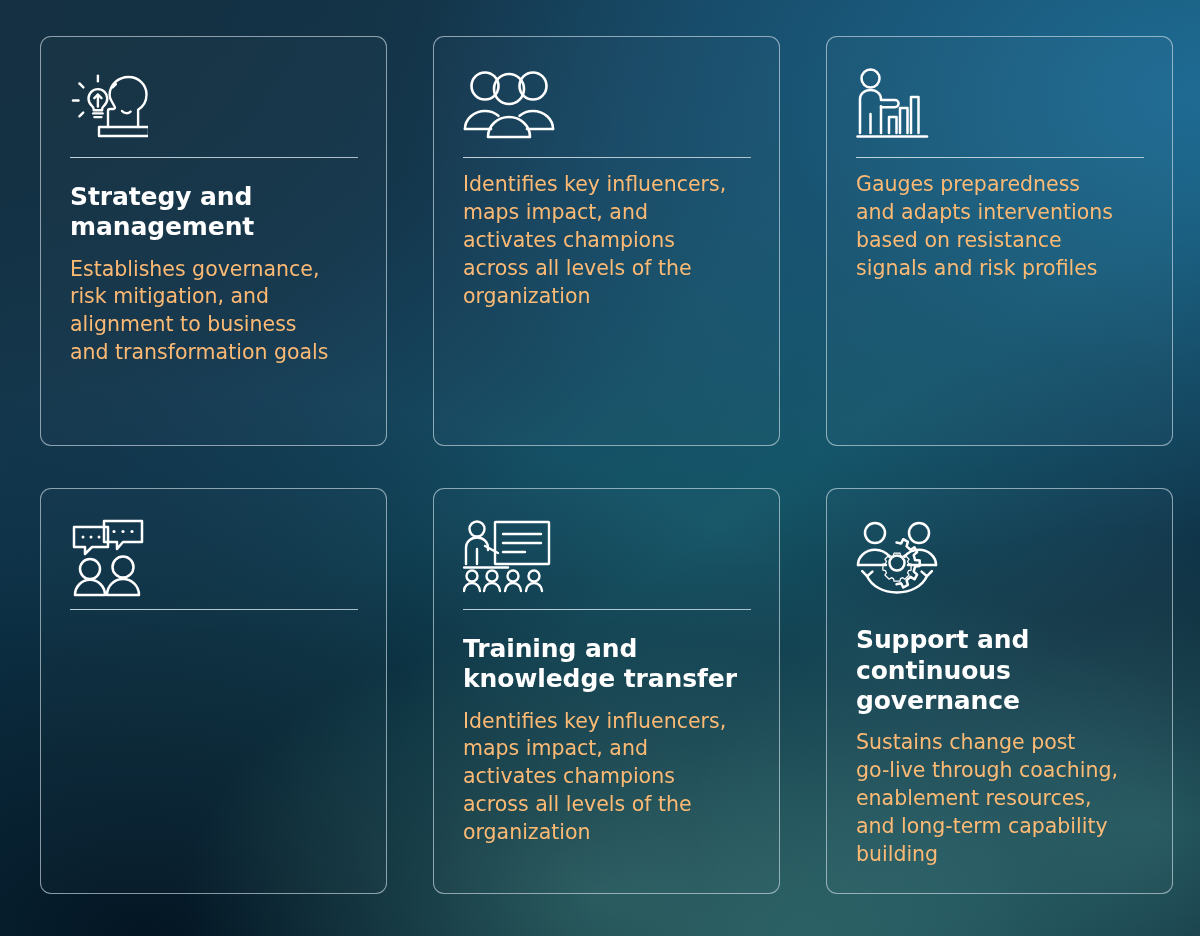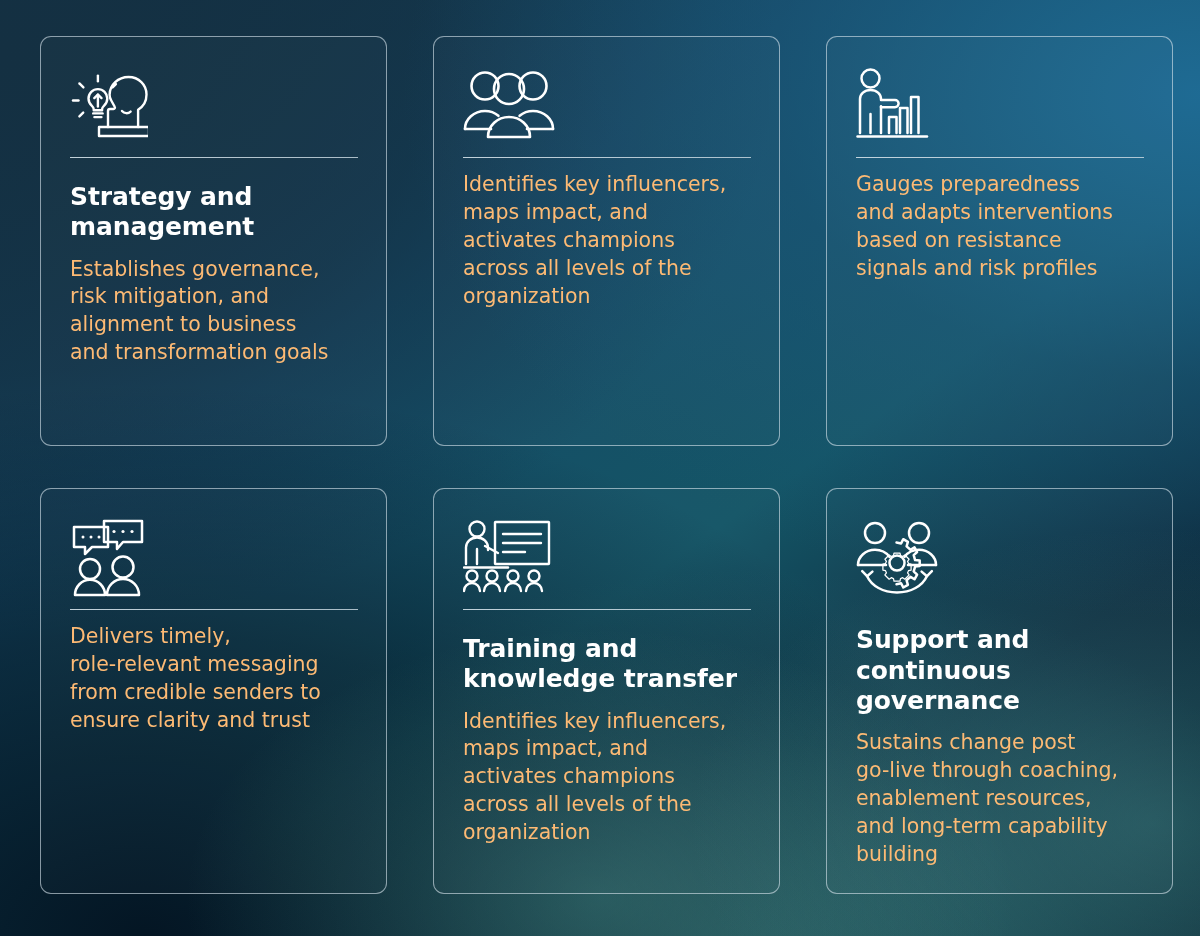--- a/index.html
+++ b/index.html
@@ -185,24 +185,20 @@
         <circle cx="62" cy="12.5" r="1.6" fill="#ffffff" stroke="none"></circle>
 
         <circle cx="20" cy="50" r="10"></circle>
         <path d="M5 76 c0-8.4 6.7-15.2 15-15.2 8.3 0 15 6.8 15 15.2 z"></path>
 
         <circle cx="53" cy="48" r="10.5"></circle>
         <path d="M37 76 c0-8.8 7.2-16 16-16 8.8 0 16 7.2 16 16 z"></path>
       </svg>
     </div>
     <div class="divider"></div>
-    <div class="card-body">Delivers timely,
-role-relevant messaging
-from credible senders to
-ensure clarity and trust</div>
   </div>
 
   <div class="card">
     <div class="icon-wrap">
       <svg width="88" height="74" viewBox="0 0 88 74" fill="none" stroke="#ffffff" stroke-width="2.4" stroke-linecap="round" stroke-linejoin="round">
 
         <rect x="32" y="3" width="54" height="42" rx="0.5"></rect>
         <path d="M40 15 h38"></path>
         <path d="M40 24 h38"></path>
         <path d="M40 33 h22"></path>

